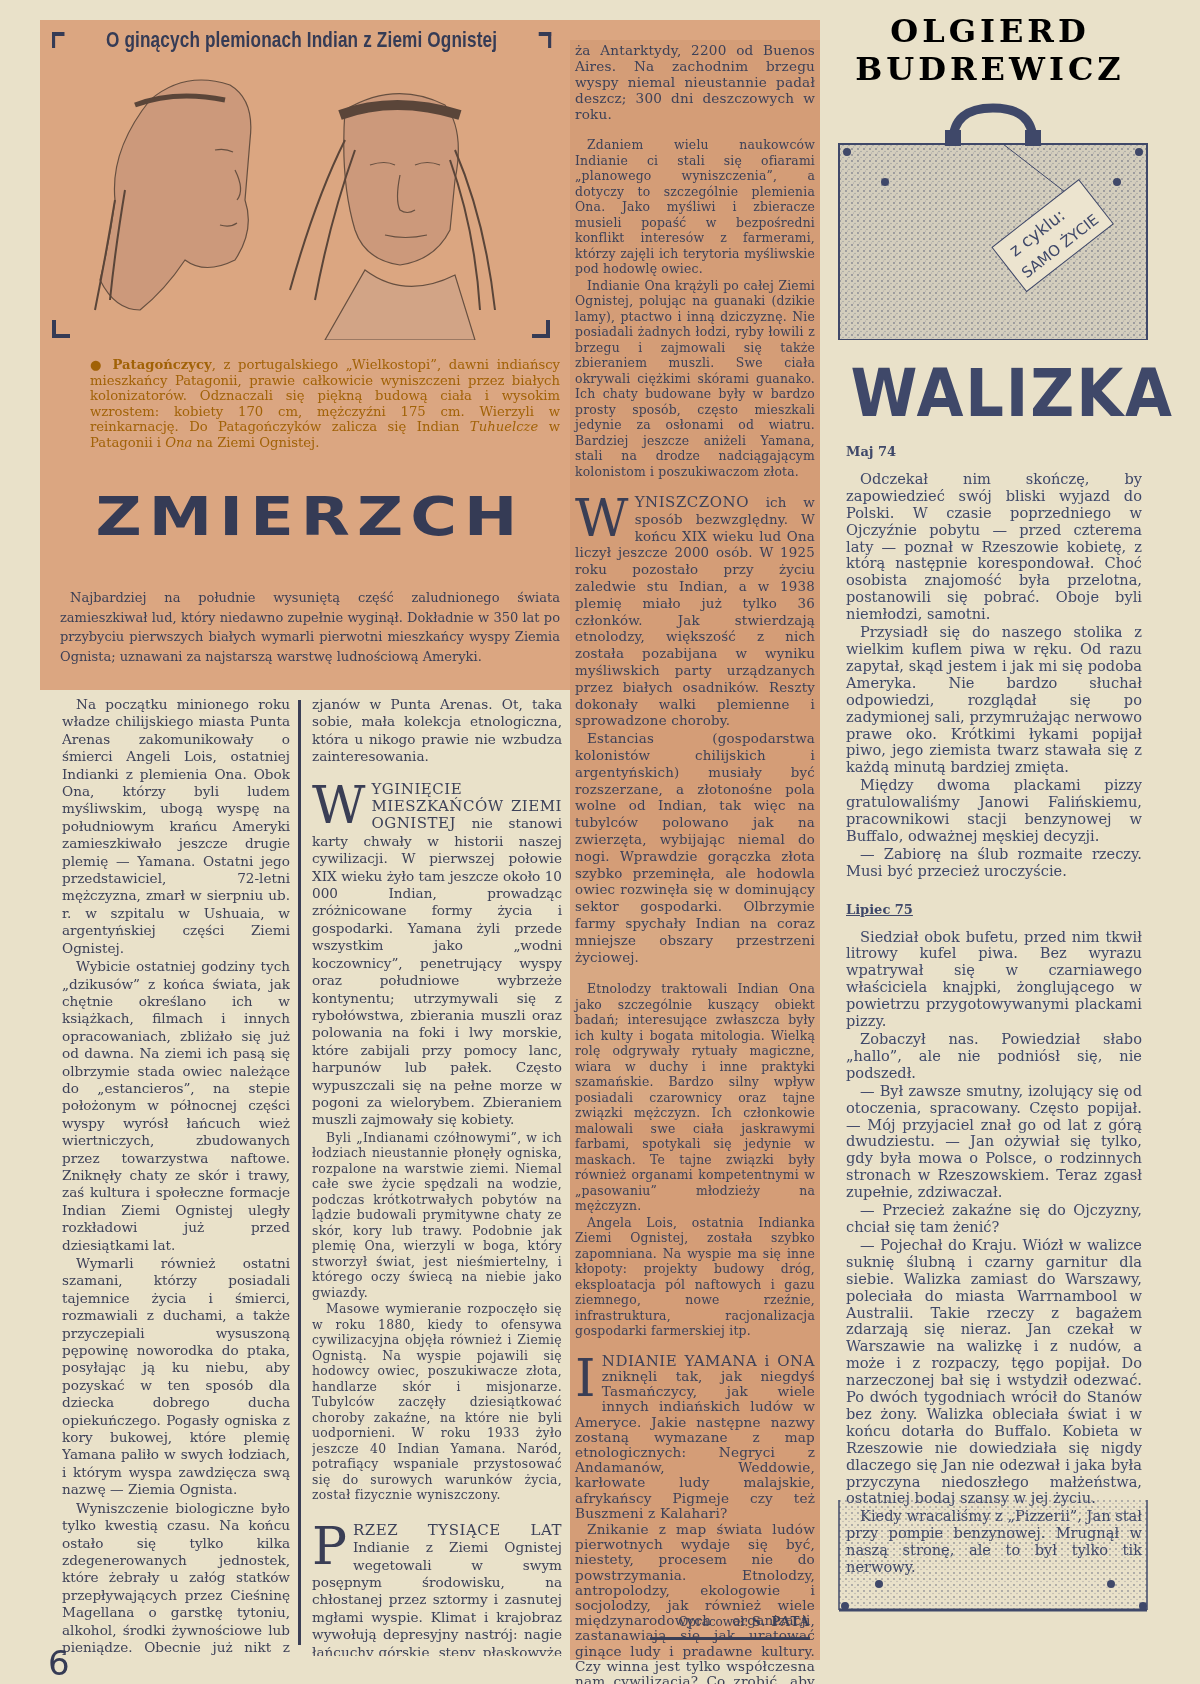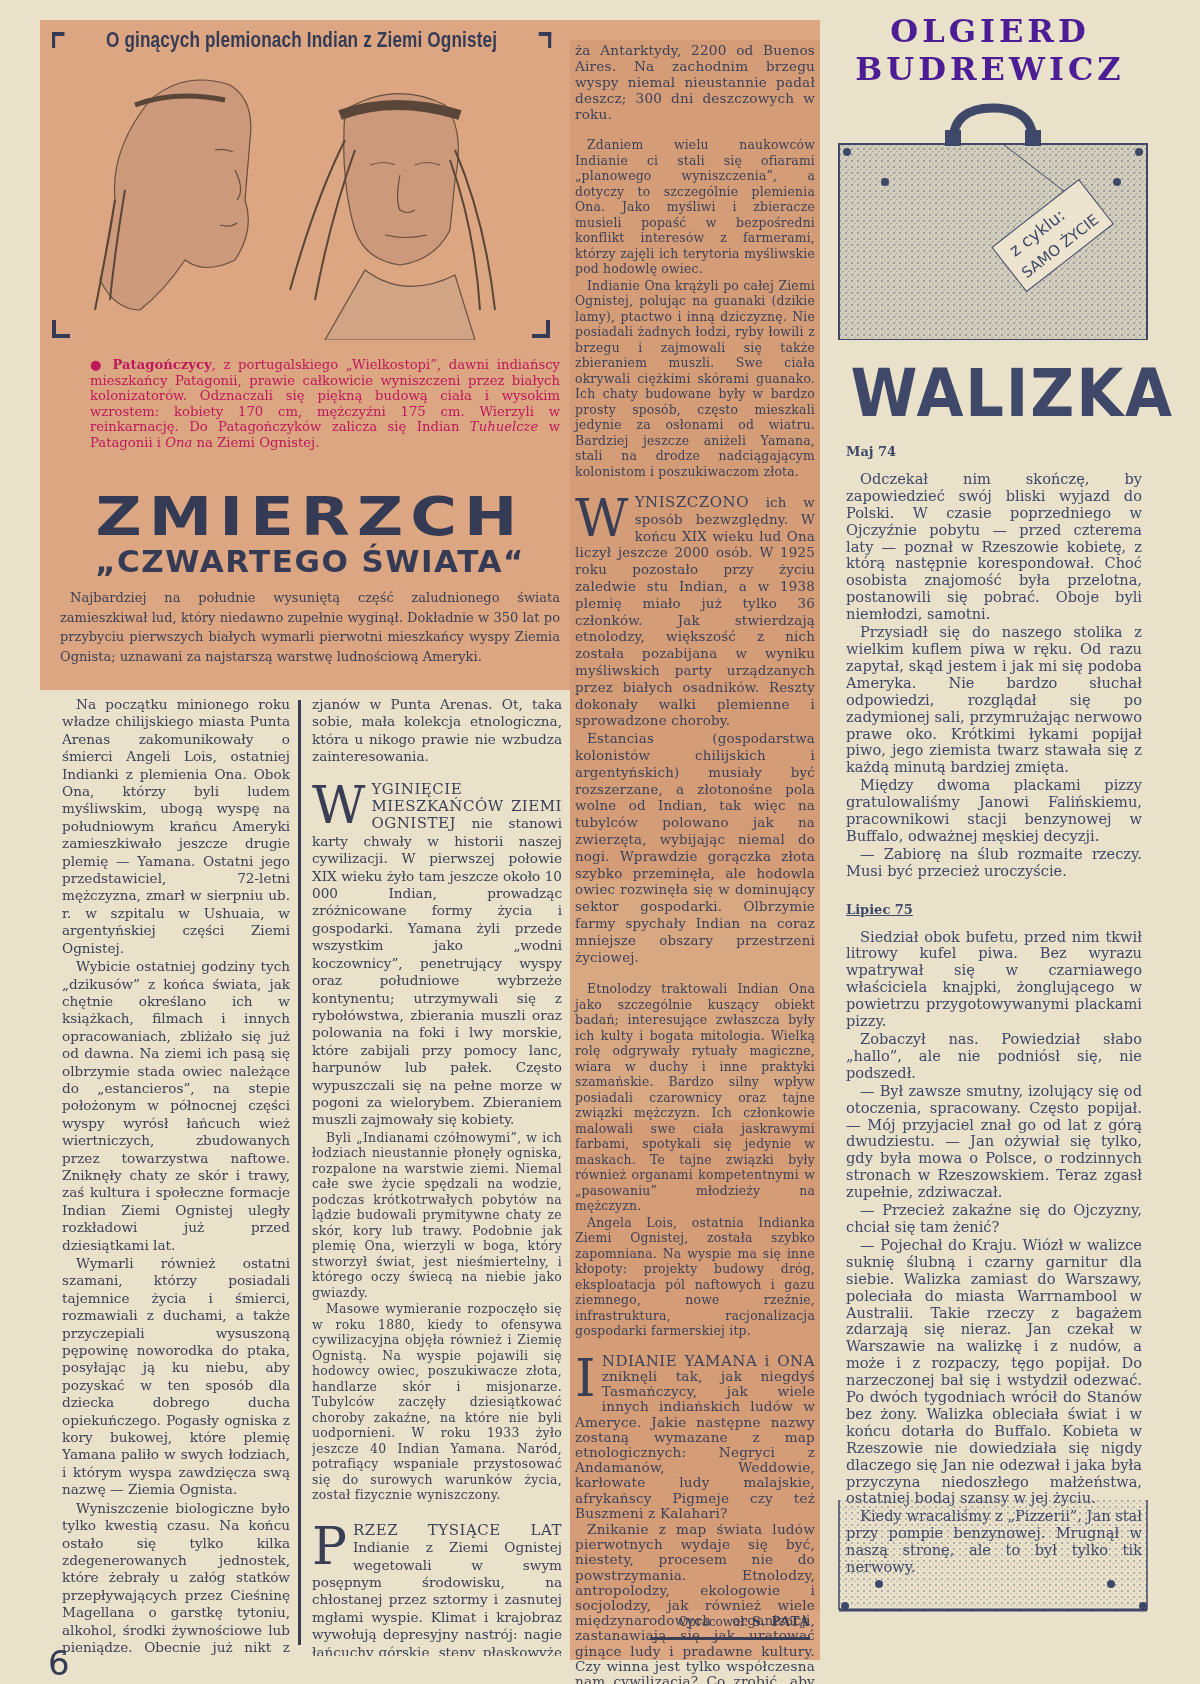--- a/index.html
+++ b/index.html
@@ -42,21 +42,21 @@
   .corner.r { border-right: 4px solid #353b55; }
 
   .photo {
     position: absolute; left: 55px; top: 60px; width: 500px; height: 280px;
   }
   .photo-frame-bl { position: absolute; left: 52px; top: 320px; width: 18px; height: 18px; border-left: 4px solid #353b55; border-bottom: 4px solid #353b55; }
   .photo-frame-br { position: absolute; left: 532px; top: 320px; width: 18px; height: 18px; border-right: 4px solid #353b55; border-bottom: 4px solid #353b55; }
 
   .caption {
     position: absolute; left: 90px; top: 357px; width: 470px;
-    font-size: 13.2px; line-height: 15.5px; text-align: justify; color: #be185d;
+    font-size: 13.2px; line-height: 15.5px; text-align: justify; color: #a16207;
   }
   .caption b { font-weight: bold; }
 
   .title1 {
     position: absolute; left: 60px; top: 485px; width: 500px; text-align: center;
     font-family: "DejaVu Sans", sans-serif; font-weight: bold; font-size: 54px;
     letter-spacing: 6px; color: #353b55; transform: scaleX(1.18); transform-origin: center;
   }
   .title2 {
     position: absolute; left: 60px; top: 543px; width: 500px; text-align: center;
@@ -95,21 +95,21 @@
 
   .pagenum {
     position: absolute; left: 48px; top: 1643px; font-family: "DejaVu Sans", sans-serif;
     font-size: 34px; color: #353b55;
   }
 
   
   .author {
     position: absolute; left: 840px; top: 12px; width: 300px; text-align: center;
     font-family: "DejaVu Serif", serif; font-weight: bold; font-size: 32px; line-height: 38px;
-    letter-spacing: 4px; color: #4c1d95;
+    letter-spacing: 4px; color: #000000;
   }
   .suitcase { position: absolute; left: 833px; top: 100px; width: 320px; height: 240px; }
   .walizka {
     position: absolute; left: 838px; top: 355px; width: 310px; text-align: center;
     font-family: "DejaVu Sans", sans-serif; font-weight: bold; font-size: 66px; letter-spacing: 2px;
     color: #3f4869; transform: scaleX(0.92);
   }
   .col4 { left: 846px; top: 444px; width: 296px; font-size: 14.6px; line-height: 16.9px; color: #3f4869; }
   .col4 p { text-indent: 14px; }
   .col4 .date { font-weight: bold; font-size: 13px; text-indent: 0; margin-bottom: 10px; }
@@ -157,21 +157,20 @@
     </g>
   </svg>
   <div class="photo-frame-bl"></div>
   <div class="photo-frame-br"></div>
 
   <div class="caption">
     <span>●&nbsp;</span><b>Patagończycy</b><span>, z portugalskiego „Wielkostopi”, dawni indiańscy mieszkańcy Patagonii, prawie całkowicie wyniszczeni przez białych kolonizatorów. Odznaczali się piękną budową ciała i wysokim wzrostem: kobiety 170 cm, mężczyźni 175 cm. Wierzyli w reinkarnację. Do Patagończyków zalicza się Indian </span><i>Tuhuelcze</i><span> w Patagonii i </span><i>Ona</i><span> na Ziemi Ognistej.</span>
   </div>
 
   <div class="title1">ZMIERZCH</div>
-  <div class="title2">„CZWARTEGO ŚWIATA“</div>
   <div class="lead">Najbardziej na południe wysuniętą część zaludnionego świata zamieszkiwał lud, który niedawno zupełnie wyginął. Dokładnie w 350 lat po przybyciu pierwszych białych wymarli pierwotni mieszkańcy wyspy Ziemia Ognista; uznawani za najstarszą warstwę ludnościową Ameryki.</div>
 
   <div class="col col1">
     <p>Na początku minionego roku władze chilijskiego miasta Punta Arenas zakomunikowały o śmierci Angeli Lois, ostatniej Indianki z plemienia Ona. Obok Ona, którzy byli ludem myśliwskim, ubogą wyspę na południowym krańcu Ameryki zamieszkiwało jeszcze drugie plemię — Yamana. Ostatni jego przedstawiciel, 72-letni mężczyzna, zmarł w sierpniu ub. r. w szpitalu w Ushuaia, w argentyńskiej części Ziemi Ognistej.</p>
     <p>Wybicie ostatniej godziny tych „dzikusów” z końca świata, jak chętnie określano ich w książkach, filmach i innych opracowaniach, zbliżało się już od dawna. Na ziemi ich pasą się olbrzymie stada owiec należące do „estancieros”, na stepie położonym w północnej części wyspy wyrósł łańcuch wież wiertniczych, zbudowanych przez towarzystwa naftowe. Zniknęły chaty ze skór i trawy, zaś kultura i społeczne formacje Indian Ziemi Ognistej uległy rozkładowi już przed dziesiątkami lat.</p>
     <p>Wymarli również ostatni szamani, którzy posiadali tajemnice życia i śmierci, rozmawiali z duchami, a także przyczepiali wysuszoną pępowinę noworodka do ptaka, posyłając ją ku niebu, aby pozyskać w ten sposób dla dziecka dobrego ducha opiekuńczego. Pogasły ogniska z kory bukowej, które plemię Yamana paliło w swych łodziach, i którym wyspa zawdzięcza swą nazwę — Ziemia Ognista.</p>
     <p>Wyniszczenie biologiczne było tylko kwestią czasu. Na końcu ostało się tylko kilka zdegenerowanych jednostek, które żebrały u załóg statków przepływających przez Cieśninę Magellana o garstkę tytoniu, alkohol, środki żywnościowe lub pieniądze. Obecnie już nikt z nich nie żyje.</p>
 
   </div>
   <div class="rule-v"></div>

